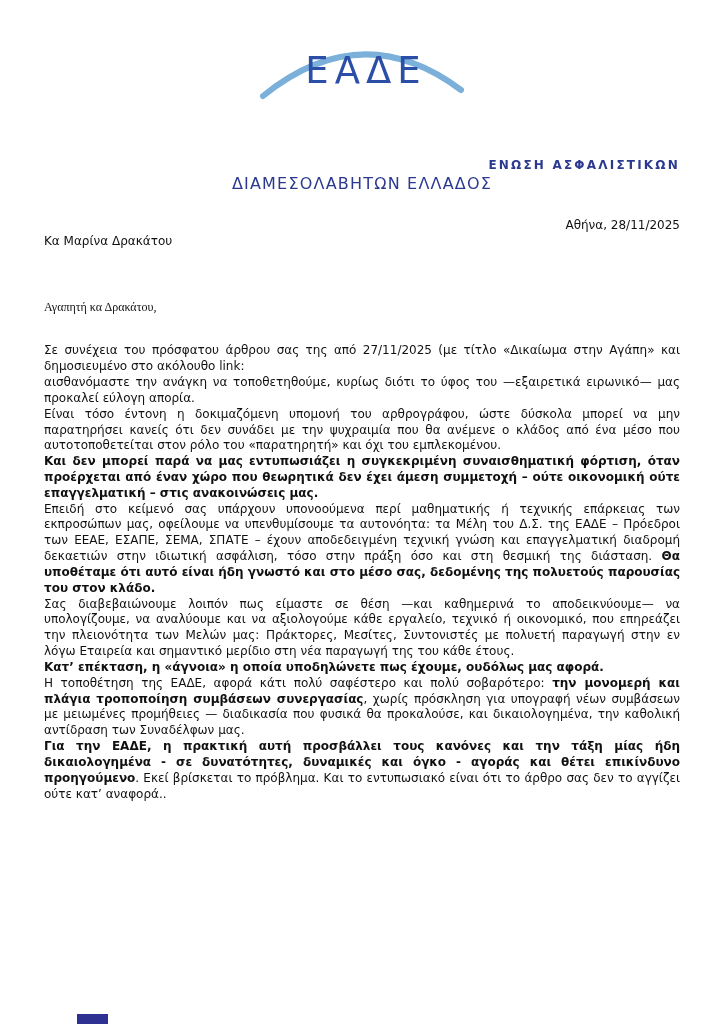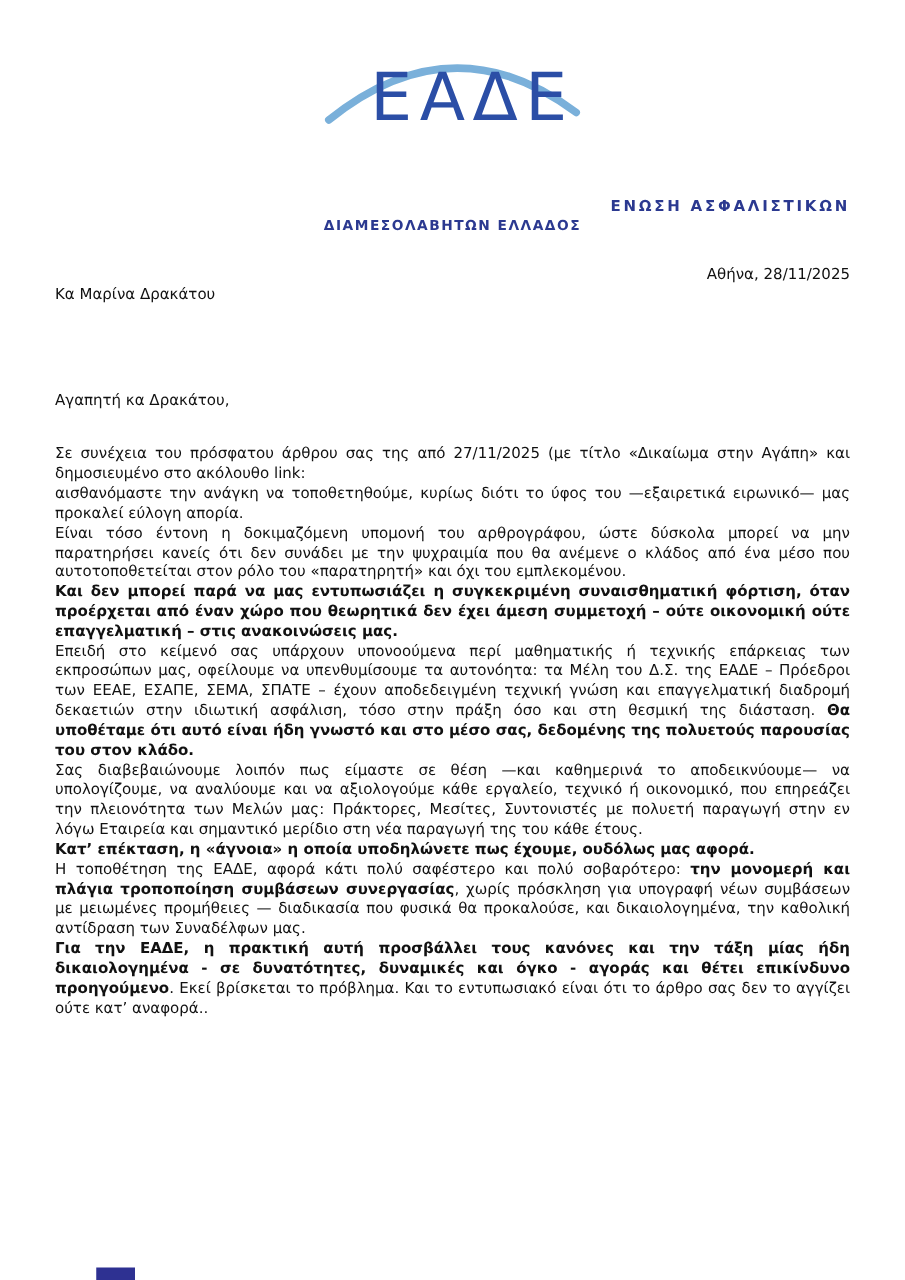--- a/index.html
+++ b/index.html
@@ -11,47 +11,47 @@
     font-family:"DejaVu Sans","Liberation Sans",sans-serif;
     color:#111;
     box-sizing:border-box;
     padding:0 44px;
     overflow:hidden;
   }
   
   .logo{position:relative;width:212px;height:122px;margin:30px auto 0;}
   .logo-arc{position:absolute;top:0;left:0;width:212px;height:78px;}
   .logo-acronym{
-    position:absolute;top:22px;left:16px;width:100%;
+    position:absolute;top:22px;left:4px;width:100%;
     text-align:center;
-    font-size:53px;line-height:1;
+    font-size:37px;line-height:1;
     letter-spacing:6px;
     color:#2b4ea6;
     font-weight:400;
   }
   .logo-caption1{
     margin-top:124px;
     text-align:right;
     font-size:12px;font-weight:bold;
     letter-spacing:2.2px;
     color:#2b3990;
   }
   .logo-caption2{
     text-align:center;
-    font-size:11px;font-weight:bold;
+    font-size:16px;font-weight:normal;
     letter-spacing:1.2px;
     color:#2b3990;
     margin-top:2px;
   }
   
   .hdr-date{margin-top:24px;text-align:right;font-size:12px;line-height:1.35;}
   .hdr-row{display:flex;justify-content:space-between;font-size:12px;line-height:1.35;}
   .recipient{font-size:12px;line-height:1.35;}
   
-  .salutation{margin-top:70px;font-size:12px;}
+  .salutation{margin-top:51px;font-size:12px;font-family:Liberation Serif, serif;}
   .para{
     font-size:12px;
     line-height:1.32;
     text-align:justify;
   }
   .para.first{margin-top:28px;}
   .no-gap{margin-top:0;}
   b,.bold{font-weight:bold;}
   .link{
     color:#0563c1;

